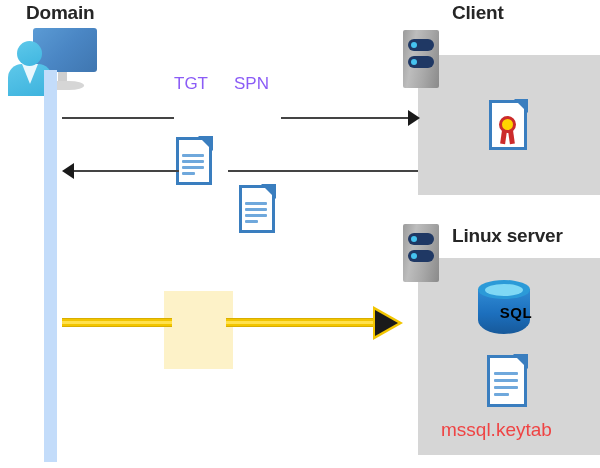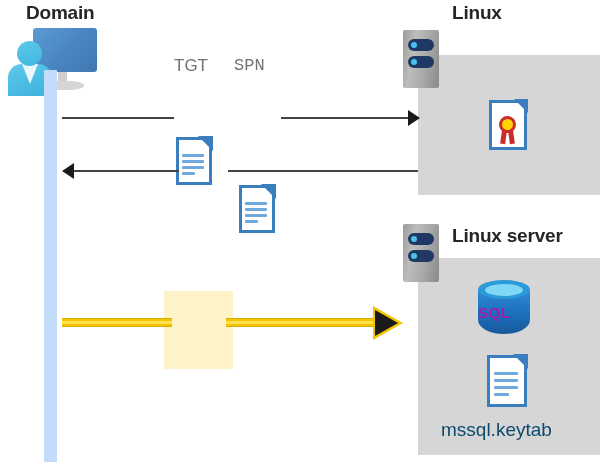--- a/index.html
+++ b/index.html
@@ -105,23 +105,23 @@
     border-top:15px solid #3a7ebf;
   }
   .doc .ln{position:absolute;height:3px;background:#6fa8dc;border-radius:1px;}
 
   .doc-tgt,.doc-spn{width:36px;height:48px;}
   .doc-tgt{left:176px;top:85px;}
   .doc-spn{left:239px;top:85px;}
   .doc-keytab{left:487px;top:355px;width:40px;height:52px;}
 
   
-  .doc-label{font-size:17px;color:#737373;}
+  .doc-label{font-size:17px;color:#8b5cf6;margin-top:18px;}
   #label-tgt{left:174px;top:56px;}
-  #label-spn{left:234px;top:56px;font-family:Liberation Mono, monospace;}
+  #label-spn{left:234px;top:56px;}
 
   
   .keydoc{position:relative;}
   .keydoc .page{
     position:absolute;inset:0;background:#ffffff;
     border:3px solid #3a7ebf;box-sizing:border-box;
   }
   .keydoc .fold{
     position:absolute;right:-1px;top:-1px;width:0;height:0;
     border-left:16px solid transparent;border-top:16px solid #3a7ebf;
@@ -174,26 +174,26 @@
   }
   #sql-icon .top{
     position:absolute;left:0;top:0;width:52px;height:19px;border-radius:50%;
     background:#2b9ad8;
   }
   #sql-icon .top-in{
     position:absolute;left:7px;top:4px;width:38px;height:12px;border-radius:50%;
     background:#7fd8f5;
   }
   #sql-icon .sqltext{
-    position:absolute;left:0;top:24px;width:52px;
-    color:#a21caf;font-size:15px;font-weight:bold;letter-spacing:0.5px;
-  }
-
-  
-  #keytab-caption{left:441px;top:419px;font-size:19px;color:#0c4a6e;}
+    position:absolute;left:0;top:24px;width:52px;text-align:center;
+    color:#000000;font-size:15px;font-weight:bold;letter-spacing:0.5px;padding-left:12px;
+  }
+
+  
+  #keytab-caption{left:441px;top:419px;font-size:19px;color:#ef4444;}
 
   
   #client-icon{left:8px;top:28px;width:90px;height:68px;position:absolute;}
   #client-icon .monitor{
     position:absolute;left:25px;top:0;width:64px;height:44px;border-radius:3px;
     background:linear-gradient(135deg,#5b9bd5 0%,#4a86c4 50%,#3f76b0 100%);
   }
   #client-icon .stand{
     position:absolute;left:50px;top:44px;width:9px;height:11px;background:#cfcfcf;
   }
@@ -228,21 +228,21 @@
     <div class="stand"></div>
     <div class="base"></div>
     <div class="torso"></div>
     <div class="collar"></div>
     <div class="head"></div>
   </div>
 
   <div class="abs" id="client-lifeline"></div>
 
   <div class="abs title" id="dc-title">
-    <div>Linux</div>
+    <div>Client</div>
   </div>
 
   <div class="abs gray-panel" id="dc-panel"></div>
 
   <div class="abs rack" id="dc-rack">
     <div class="bar"></div>
     <div class="bar"></div>
   </div>
 
   <div id="cert-icon">

